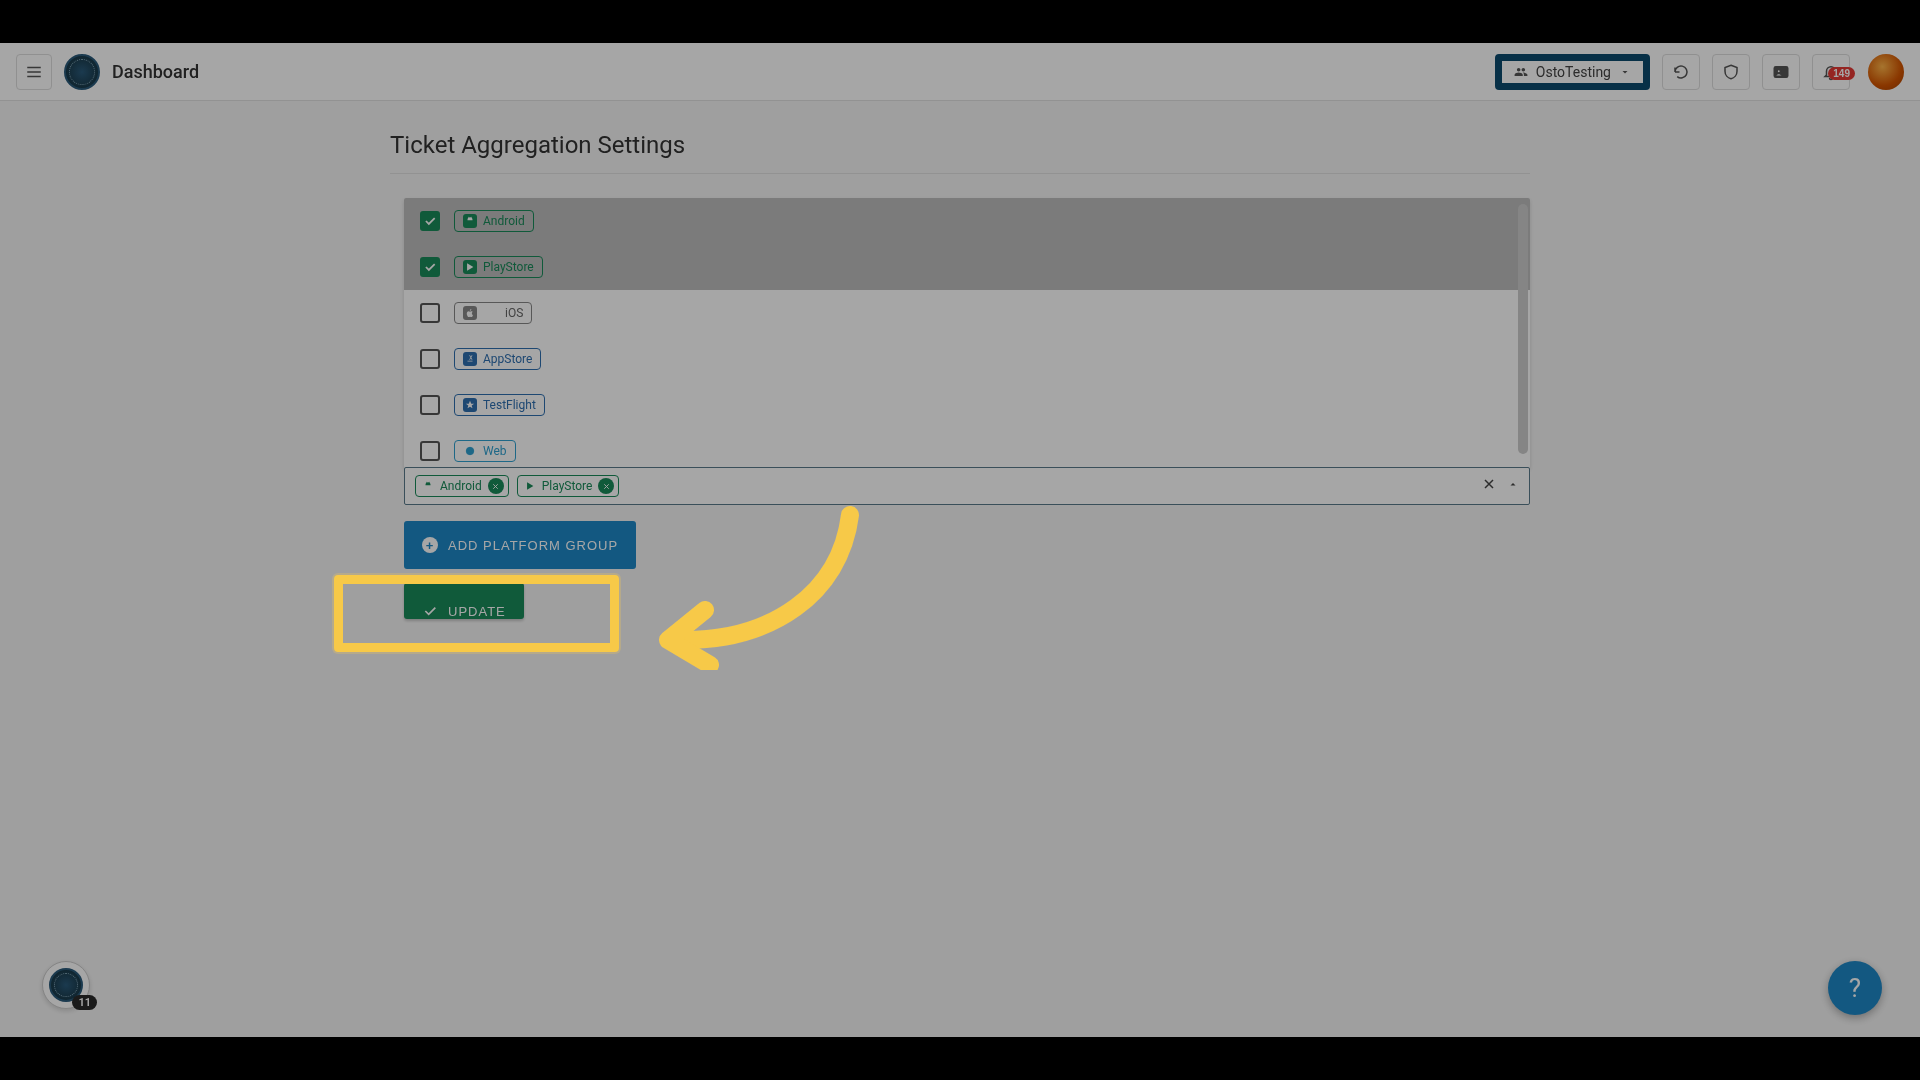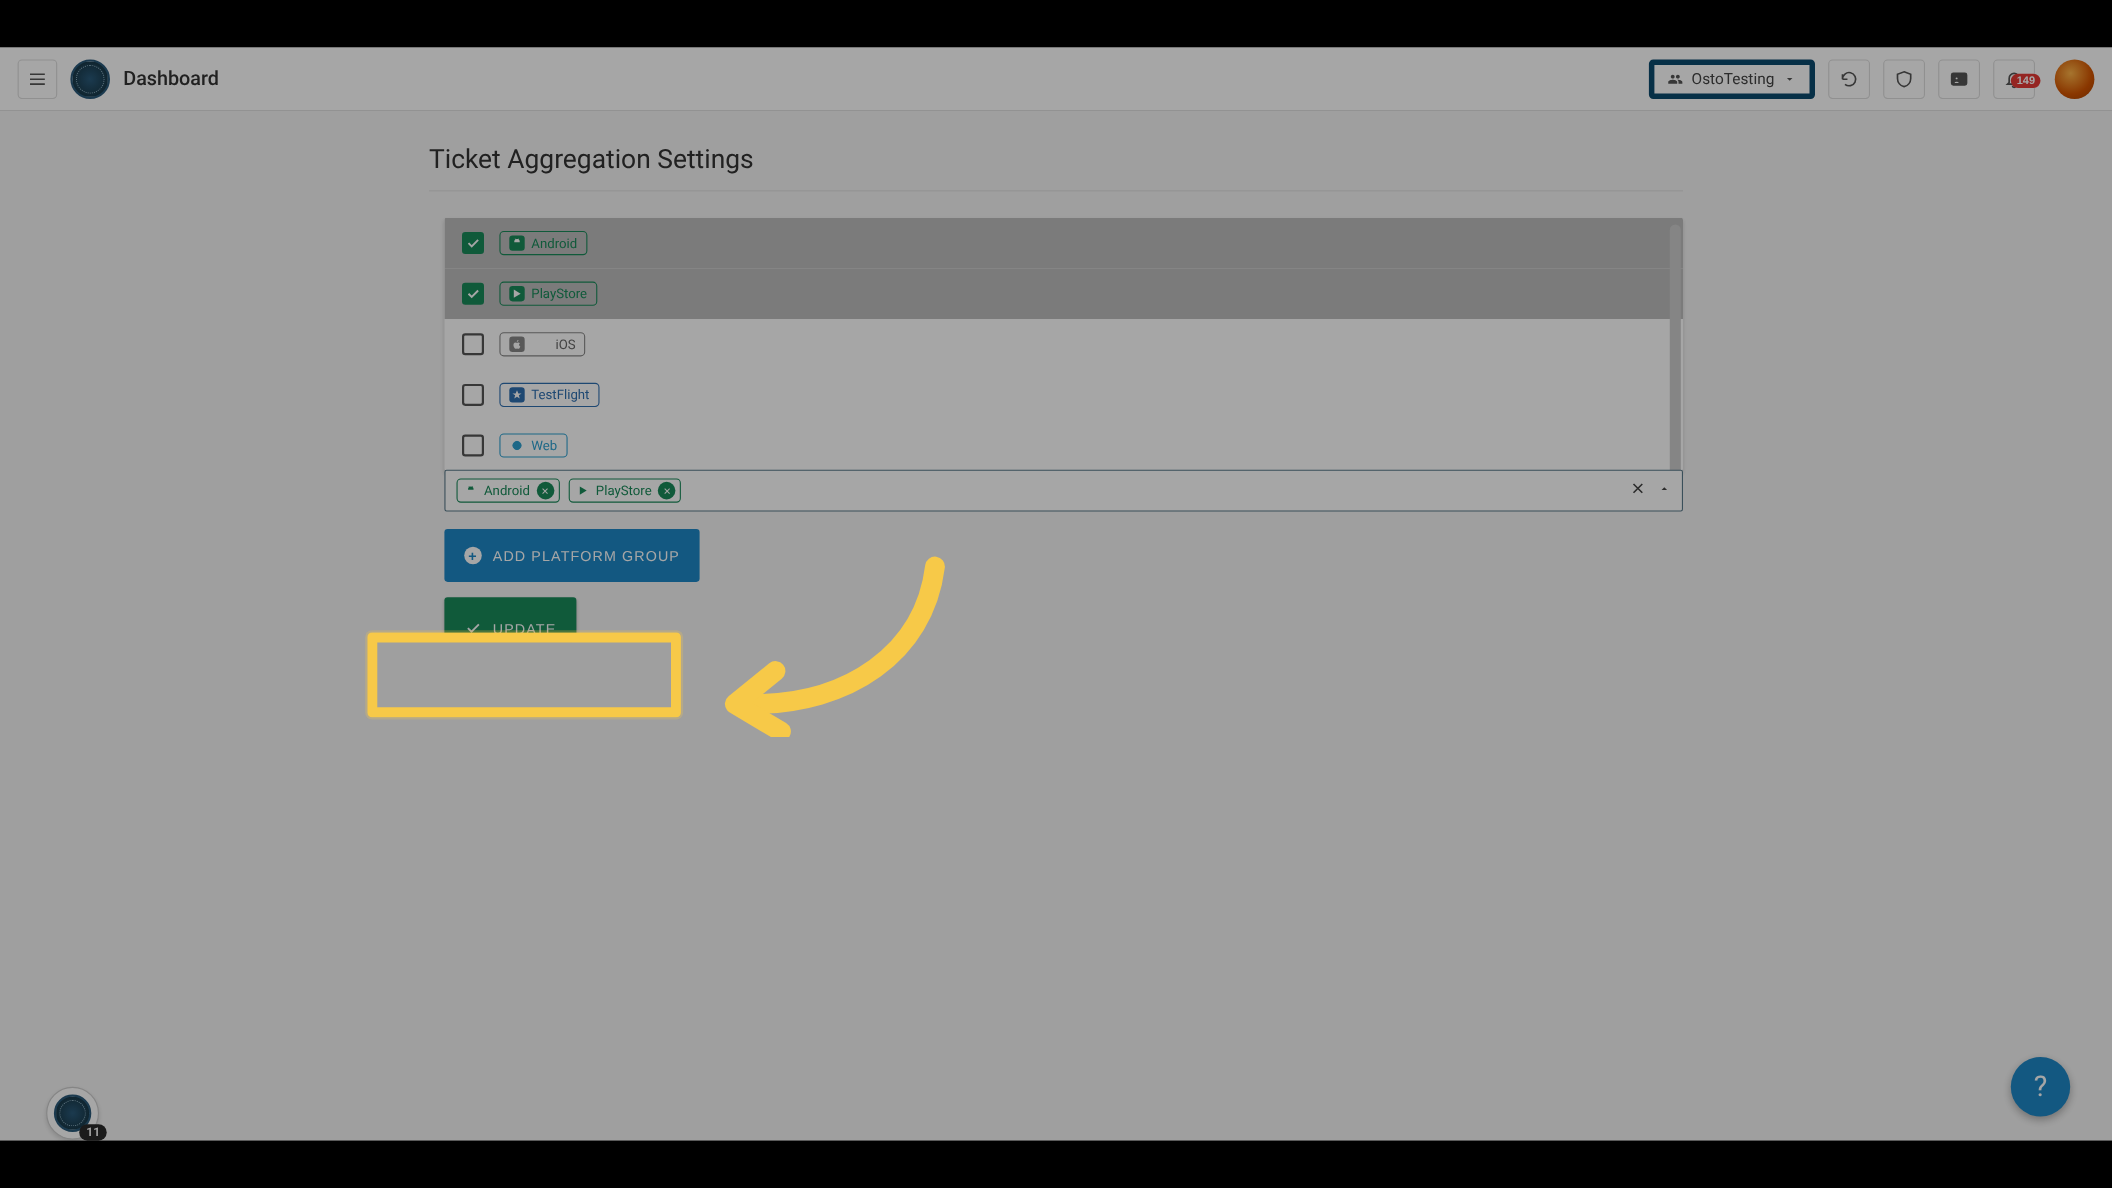--- a/index.html
+++ b/index.html
@@ -56,21 +56,21 @@
     }
     .logo-circle::before{
       content:""; position:absolute; inset:3px; border:1.5px dotted #8ab; border-radius:50%;
     }
     .page-title {
       font-size: 18px; font-weight: 500; color: #333;
     }
     .header-spacer { flex: 1; }
     .workspace-dd {
       height: 36px; padding: 0 12px;
-      border: 5px solid #0c4a6e; border-radius: 4px;
+      border: 7px solid #0c4a6e; border-radius: 4px;
       display: flex; align-items: center; gap: 8px;
       cursor: pointer; background: #fff; font-size: 14px; color: #444;
     }
     .header-icon-btn {
       width: 38px; height: 36px;
       border: 1px solid #ddd; border-radius: 4px; background: #fff; cursor: pointer;
       display: flex; align-items: center; justify-content: center;
       position: relative;
     }
     .header-icon-btn svg { width: 18px; height: 18px; fill: none; stroke: #555; stroke-width: 2; }
@@ -191,21 +191,21 @@
     }
 
     
     .arrow-wrap {
       position: absolute; z-index: 41; pointer-events: none;
       top: 500px; left: 650px;
     }
 
     
     .chat-fab {
-      position: absolute; left: 42px; bottom: 1px;
+      position: absolute; left: 42px; bottom: 28px;
       width: 48px; height: 48px; border-radius: 50%; background: #fff;
       border: 1px solid #ccc; display: flex; align-items: center; justify-content: center;
       box-shadow: 0 2px 5px rgba(0,0,0,0.15); cursor: pointer;
     }
     .chat-fab .inner {
       width: 34px; height: 34px; border-radius: 50%;
       background: radial-gradient(circle, #2a5a7a 0%, #1a3a4a 70%);
       border: 2px solid #2a5a7a; position: relative;
     }
     .chat-fab .inner::before{
@@ -321,20 +321,31 @@
           </div>
           <div class="row">
             <div class="chk"></div>
             <span class="chip grey">
               <span class="ic">
                 <svg viewBox="0 0 24 24">
                   <path fill="#fff" d="M16.5 13.2c0-2.3 1.9-3.4 2-3.4-1.1-1.6-2.8-1.8-3.3-1.8-1.4 0-2.7.8-3.4.8-.7 0-1.8-.8-3-.8-1.5 0-3 .9-3.8 2.3-1.6 2.8-.4 6.9 1.2 9.2.8 1.1 1.7 2.3 2.9 2.3 1.2 0 1.6-.8 3-.8s1.8.8 3 .8c1.3 0 2.1-1.1 2.9-2.3.6-.9 1-1.8 1.2-2.7-2.4-.9-2.7-3.2-2.7-3.6zM14.3 5.3c.6-.8 1-1.8.9-2.9-1 .1-2 .6-2.7 1.4-.6.7-1.1 1.8-.9 2.8 1 .1 2-.5 2.7-1.3z"></path>
                 </svg>
               </span>
               <span>iOS</span>
+            </span>
+          </div>
+          <div class="row">
+            <div class="chk"></div>
+            <span class="chip blue">
+              <span class="ic">
+                <svg viewBox="0 0 24 24">
+                  <path fill="#fff" d="M12 3l2 3.5L16 3h2l-3 5.3 3 5.2h-2l-2-3.5-2 3.5H10l3-5.2L10 3h2zM6 16h12v2H6z"></path>
+                </svg>
+              </span>
+              <span>AppStore</span>
             </span>
           </div>
           <div class="row">
             <div class="chk"></div>
             <span class="chip blue">
               <span class="ic">
                 <svg viewBox="0 0 24 24">
                   <path fill="#fff" d="M12 2l3 7h7l-6 4 2 7-6-4-6 4 2-7-6-4h7z"></path>
                 </svg>
               </span>

